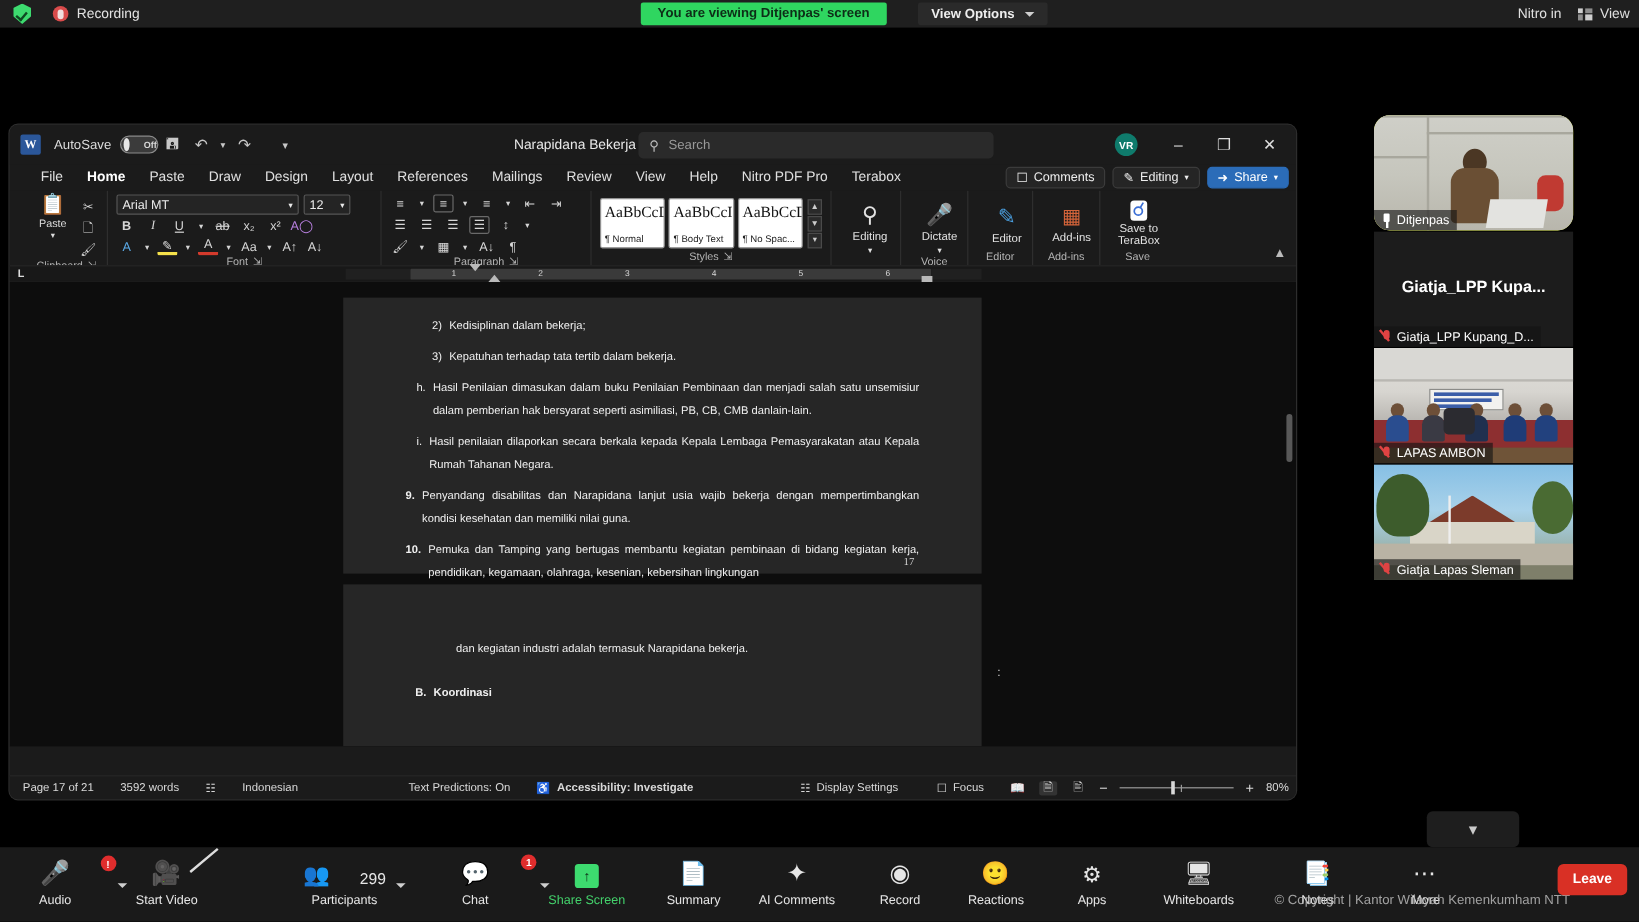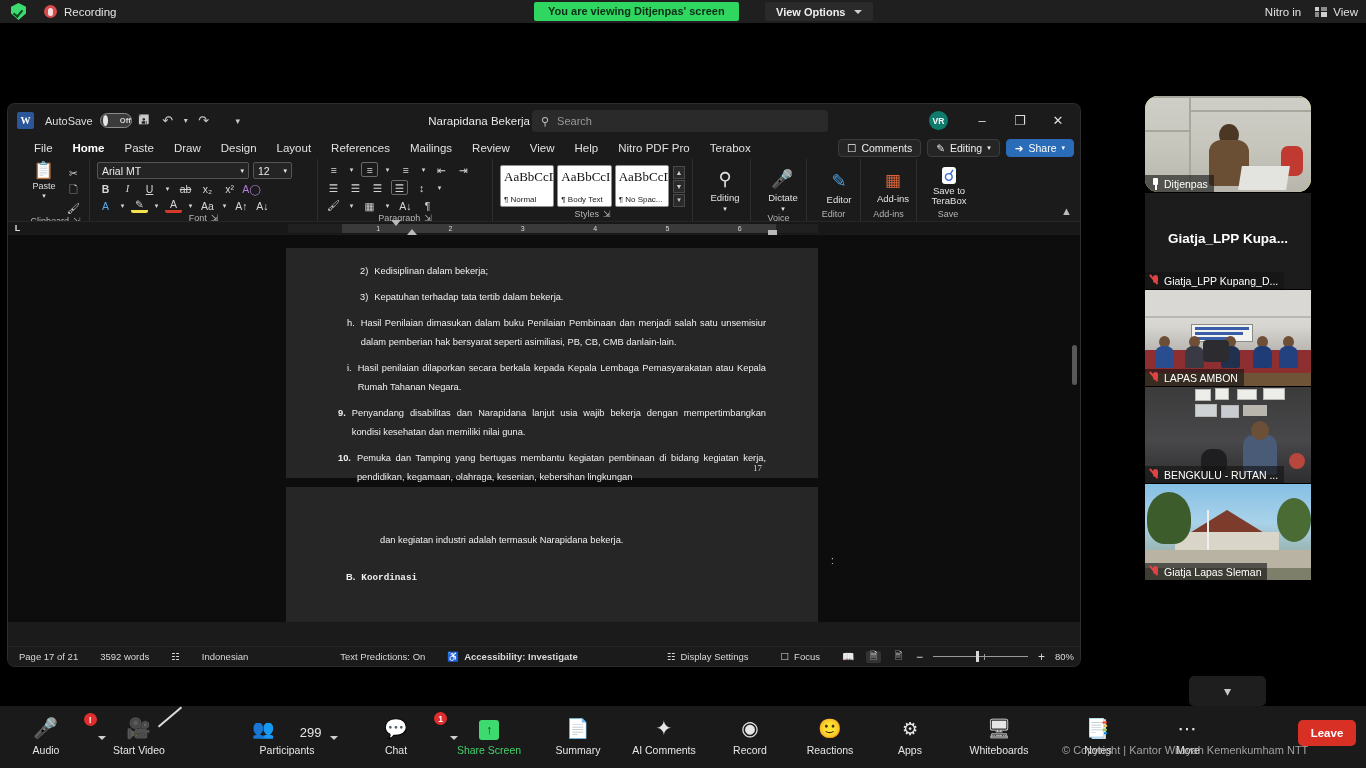--- a/index.html
+++ b/index.html
@@ -582,21 +582,21 @@
         </div>
       </div>
       <span class="pgnum">17</span>
     </div>
 
     <div class="page" id="page18">
       <div class="doc-body" style="padding-top:44px;">
         <div style="padding-left:42px;">dan kegiatan industri adalah termasuk Narapidana bekerja.</div>
         <div class="li" style="margin-top:18px;padding-left:8px;font-weight:bold;">
           <span class="mk">B.</span>
-          <span class="tx" style="text-align:left;font-family:Liberation Mono, monospace;">Koordinasi</span>
+          <span class="tx" style="text-align:left;">Koordinasi</span>
         </div>
       </div>
     </div>
 
     <span id="cursor-mark" style="position:absolute;left:823px;top:320px;">:</span>
     <div id="doc-scroll-thumb"></div>
   </div>
 
   <div id="word-status">
     <span class="seg">Page 17 of 21</span>
@@ -682,39 +682,20 @@
       <div class="ph" style="left:138px;"></div>
         <div class="p" style="left:134px;background:#22417e;"></div>
       <div style="position:absolute;left:58px;bottom:24px;width:26px;height:22px;background:#2b2b30;border-radius:4px;"></div>
     </div>
     <div class="namebar">
       <span class="micmute"></span>
       <span>LAPAS AMBON</span>
     </div>
   </div>
 
-  <div class="tile">
-    <div class="scene s-gallery">
-      <div class="frame" style="left:50px;top:2px;width:16px;height:12px;"></div>
-      <div class="frame" style="left:70px;top:1px;width:14px;height:12px;"></div>
-      <div class="frame" style="left:92px;top:2px;width:20px;height:11px;"></div>
-      <div class="frame" style="left:118px;top:1px;width:22px;height:12px;"></div>
-      <div class="frame" style="left:50px;top:17px;width:22px;height:13px;background:#cfd2d4;"></div>
-      <div class="frame" style="left:76px;top:18px;width:18px;height:13px;background:#c8ccd0;"></div>
-      <div class="frame" style="left:98px;top:18px;width:24px;height:11px;background:#b9b6ae;"></div>
-      <div class="chair"></div>
-      <div class="guy"></div>
-      <div class="guyhead"></div>
-      <div style="position:absolute;right:6px;bottom:14px;width:16px;height:16px;border-radius:50%;background:#b7463c;"></div>
-    </div>
-    <div class="namebar">
-      <span class="micmute"></span>
-      <span>BENGKULU - RUTAN ...</span>
-    </div>
-  </div>
 
   <div class="tile">
     <div class="scene s-house">
       <div class="tree2"></div>
       <div class="roof"></div>
       <div class="body"></div>
       <div class="tree"></div>
       <div class="wall"></div>
       <div class="ground"></div>
       <div style="position:absolute;left:62px;top:26px;width:2px;height:40px;background:#eee;"></div>

